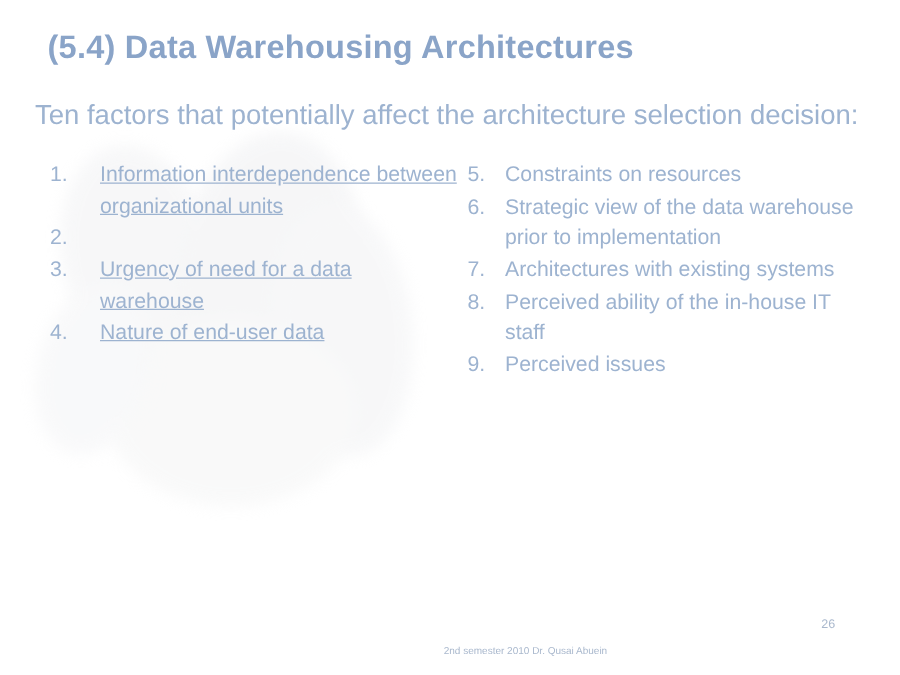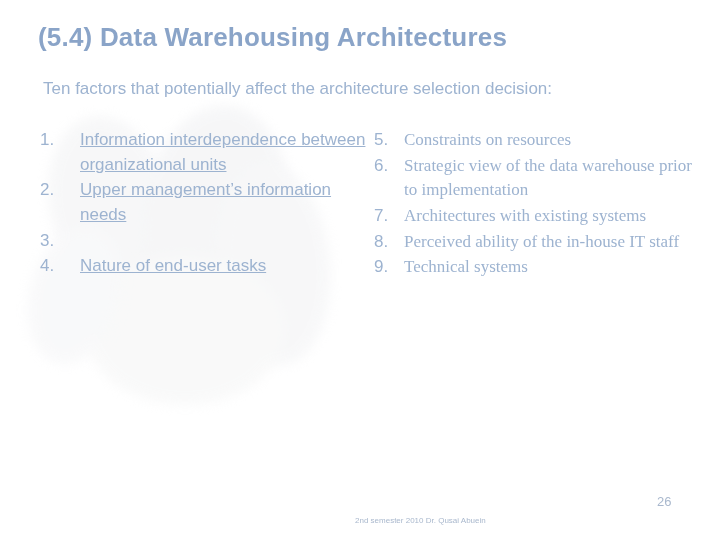--- a/index.html
+++ b/index.html
@@ -48,24 +48,24 @@
     top: 23px;
     width: 660px;
     font-size: 26px;
     font-weight: bold;
     color: #8aa4c8;
     letter-spacing: 0.2px;
     line-height: 1.1;
   }
   .subtitle {
     position: absolute;
-    left: 43px;
+    left: 28px;
     top: 78px;
     width: 672px;
-    font-size: 17px;
+    font-size: 22px;
     color: #9db3d0;
     line-height: 1.3;
   }
 
   .columns {
     position: absolute;
     left: 28px;
     top: 128px;
     width: 668px;
     display: flex;
@@ -98,36 +98,35 @@
     flex: 1;
     text-decoration: underline;
   }
   .col-right .num {
     width: 30px;
     flex: 0 0 30px;
     text-align: left;
   }
   .col-right .txt {
     flex: 1;
-    font-family: Liberation Serif, serif;
   }
 
   .footer-note {
     position: absolute;
     left: 355px;
     top: 516px;
     font-size: 8px;
     color: #a9b8cd;
     white-space: nowrap;
   }
   .page-num {
     position: absolute;
     left: 657px;
     top: 494px;
-    font-size: 13px;
+    font-size: 10px;
     color: #a9b8cd;
   }
 </style>
 </head>
 <body>
 
 <div class="slide">
 
   <div class="bg-art">
     <div class="blob b1"></div>
@@ -143,28 +142,28 @@
   <div class="columns">
 
     <div class="col-left">
       <ol class="listing">
         <li>
           <span class="num">1.</span>
           <span class="txt">Information interdependence between organizational units</span>
         </li>
         <li>
           <span class="num">2.</span>
-          <span class="txt">Upper management’s information needs</span>
         </li>
         <li>
           <span class="num">3.</span>
+          <span class="txt">Urgency of need for a data warehouse</span>
         </li>
         <li>
           <span class="num">4.</span>
-          <span class="txt">Nature of end-user tasks</span>
+          <span class="txt">Nature of end-user data</span>
         </li>
       </ol>
     </div>
 
     <div class="col-right">
       <ol class="listing">
         <li>
           <span class="num">5.</span>
           <span class="txt">Constraints on resources</span>
         </li>
@@ -175,21 +174,21 @@
         <li>
           <span class="num">7.</span>
           <span class="txt">Architectures with existing systems</span>
         </li>
         <li>
           <span class="num">8.</span>
           <span class="txt">Perceived ability of the in-house IT staff</span>
         </li>
         <li>
           <span class="num">9.</span>
-          <span class="txt">Technical systems</span>
+          <span class="txt">Perceived issues</span>
         </li>
       </ol>
     </div>
 
   </div>
 
   <div class="footer-note">2nd semester 2010 Dr. Qusai Abuein</div>
   <div class="page-num">26</div>
 
 </div>

